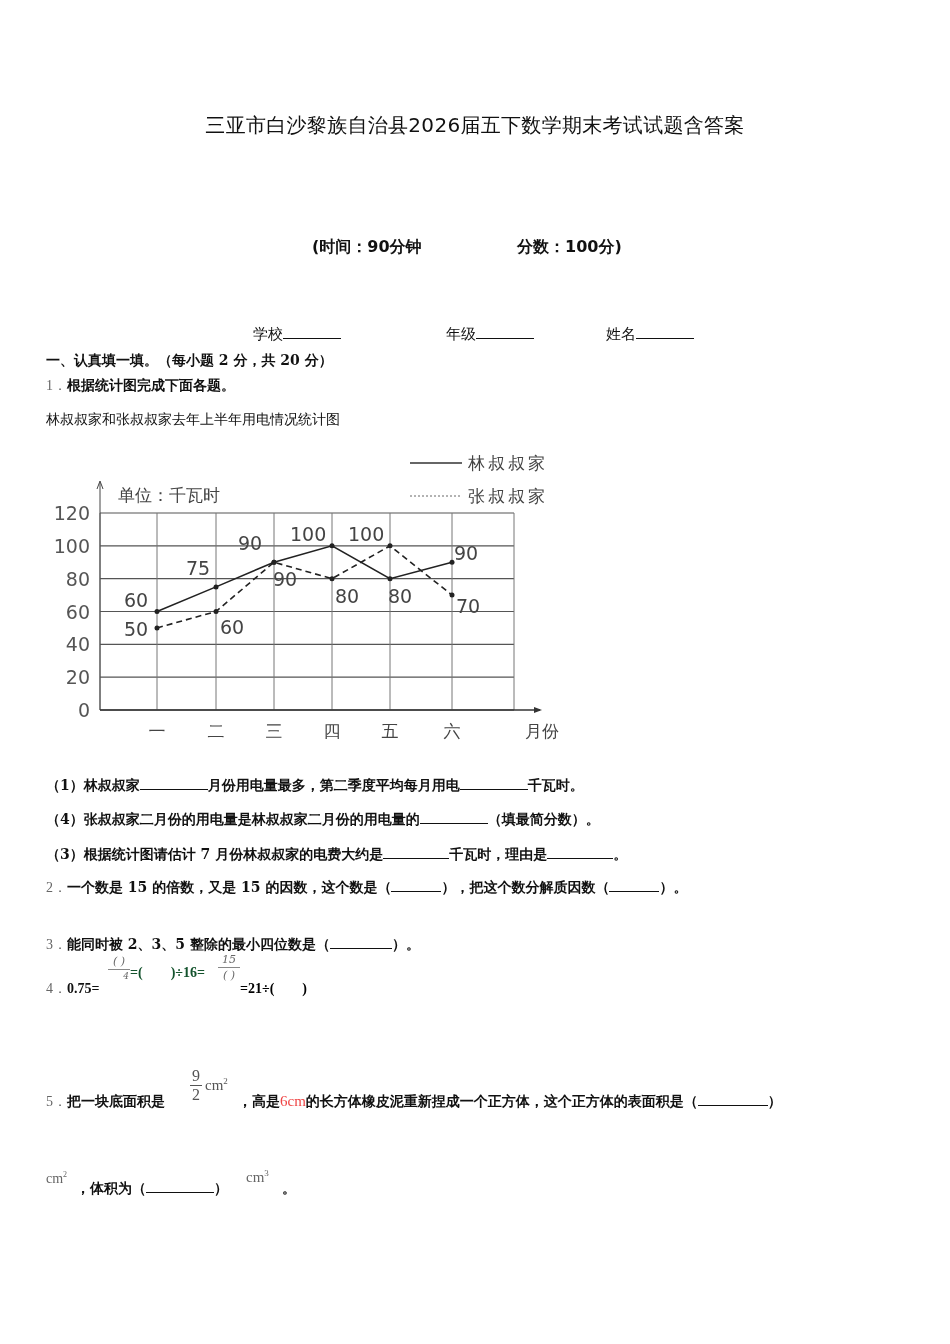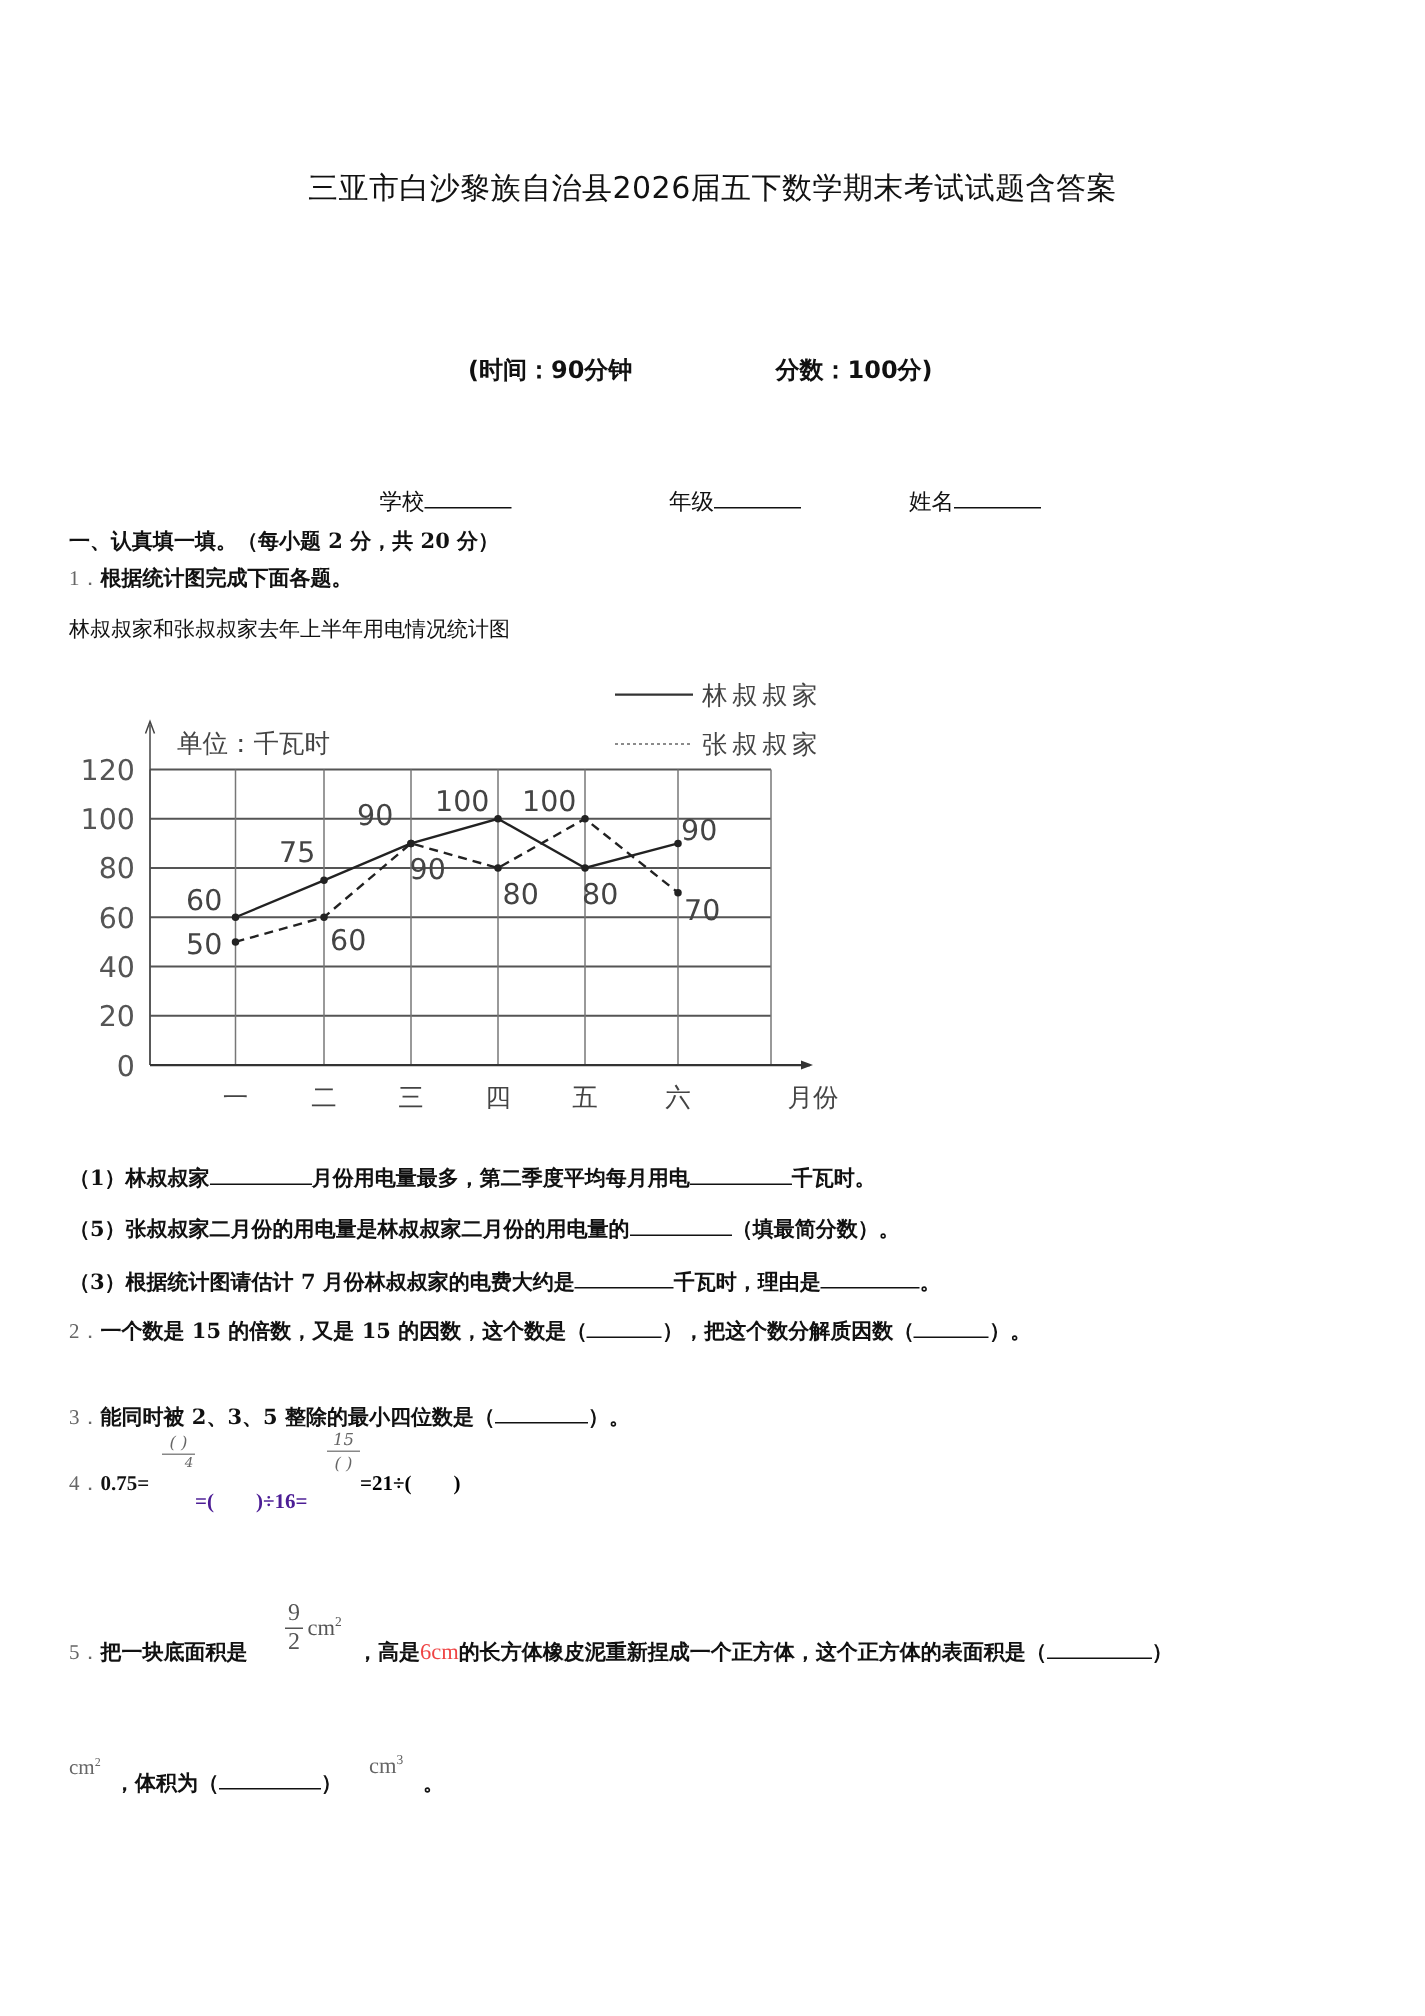--- a/index.html
+++ b/index.html
@@ -109,21 +109,21 @@
       <text x="295" y="157.66666666666669" font-size="19" fill="#444">80</text>
       <text x="308" y="95.83333333333331" font-size="19" fill="#444">100</text>
       <text x="416" y="168.08333333333331" font-size="19" fill="#444">70</text>
     </svg>
 </div>
 
 <div class="abs line bold" style="left:46px; top:777px;">
   <span>（1）林叔叔家</span><span class="blank-line" style="width:68px;"></span><span>月份用电量最多，第二季度平均每月用电</span><span class="blank-line" style="width:68px;"></span><span>千瓦时。</span>
 </div>
 <div class="abs line bold" style="left:46px; top:811px;">
-  <span>（5）张叔叔家二月份的用电量是林叔叔家二月份的用电量的</span><span class="blank-line" style="width:68px;"></span><span>（填最简分数）。</span>
+  <span>（4）张叔叔家二月份的用电量是林叔叔家二月份的用电量的</span><span class="blank-line" style="width:68px;"></span><span>（填最简分数）。</span>
 </div>
 <div class="abs line bold" style="left:46px; top:846px;">
   <span>（3）根据统计图请估计 7 月份林叔叔家的电费大约是</span><span class="blank-line" style="width:66px;"></span><span>千瓦时，理由是</span><span class="blank-line" style="width:66px;"></span><span>。</span>
 </div>
 
 <div class="abs line" style="left:46px; top:879px;">
   <span class="num gray">2．</span><span class="bold">一个数是 15 的倍数，又是 15 的因数，这个数是（</span><span class="blank-line" style="width:50px;"></span><span class="bold">），把这个数分解质因数（</span><span class="blank-line" style="width:50px;"></span><span class="bold">）。</span>
 </div>
 
 <div class="abs line" style="left:46px; top:936px;">
@@ -131,21 +131,21 @@
 </div>
 
 <div class="abs line" style="left:46px; top:980px;">
   <span class="num gray">4．</span><span class="bold num" style="color:#111;">0.75=</span>
 </div>
 <div class="frac" style="left:108px; top:955px; width:22px;">
   <div>( )</div>
   <div class="bar"></div>
   <div style="font-size:9px; margin-left:14px;">4</div>
 </div>
-<div class="abs line bold num" style="left:130px; top:992px; color:#4c1d95;">=(　　)÷16=</div>
+<div class="abs line bold num" style="left:130px; top:964px; color:#14532d;">=(　　)÷16=</div>
 <div class="frac" style="left:218px; top:953px; width:22px;">
   <div>15</div>
   <div class="bar"></div>
   <div>( )</div>
 </div>
 <div class="abs line bold num" style="left:240px; top:980px; color:#000000;">=21÷(　　)</div>
 
 <div class="abs line" style="left:46px; top:1093px;">
   <span class="num gray">5．</span><span class="bold">把一块底面积是</span>
 </div>

